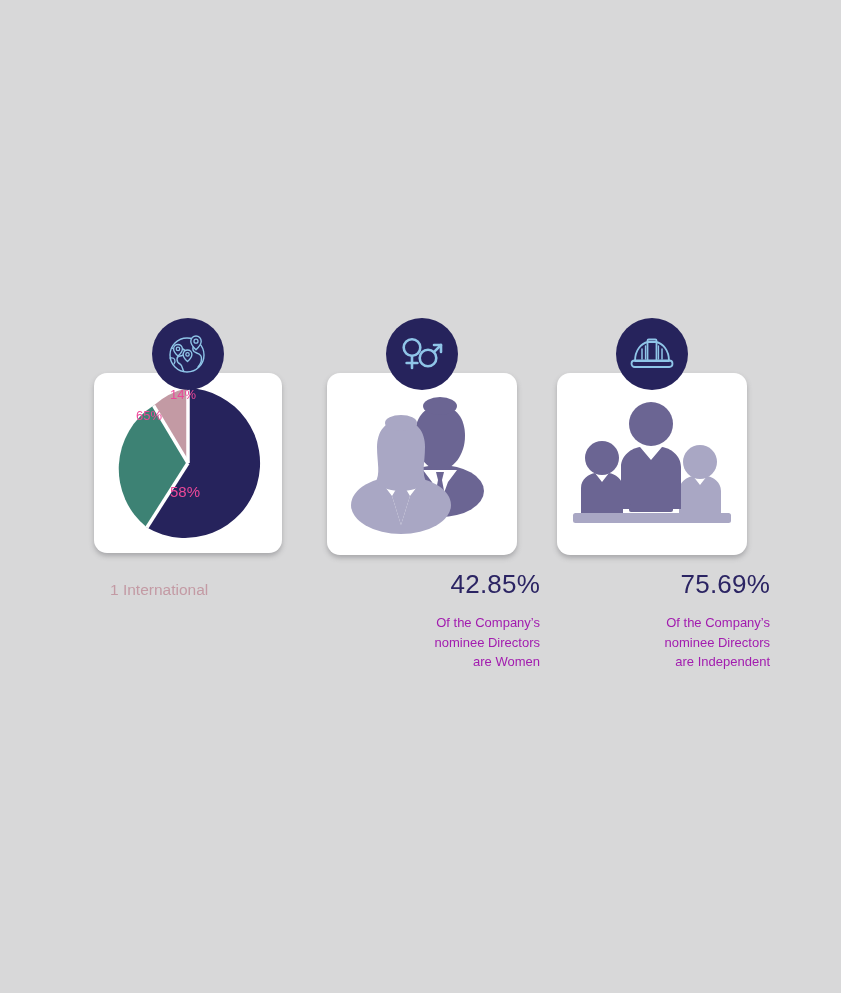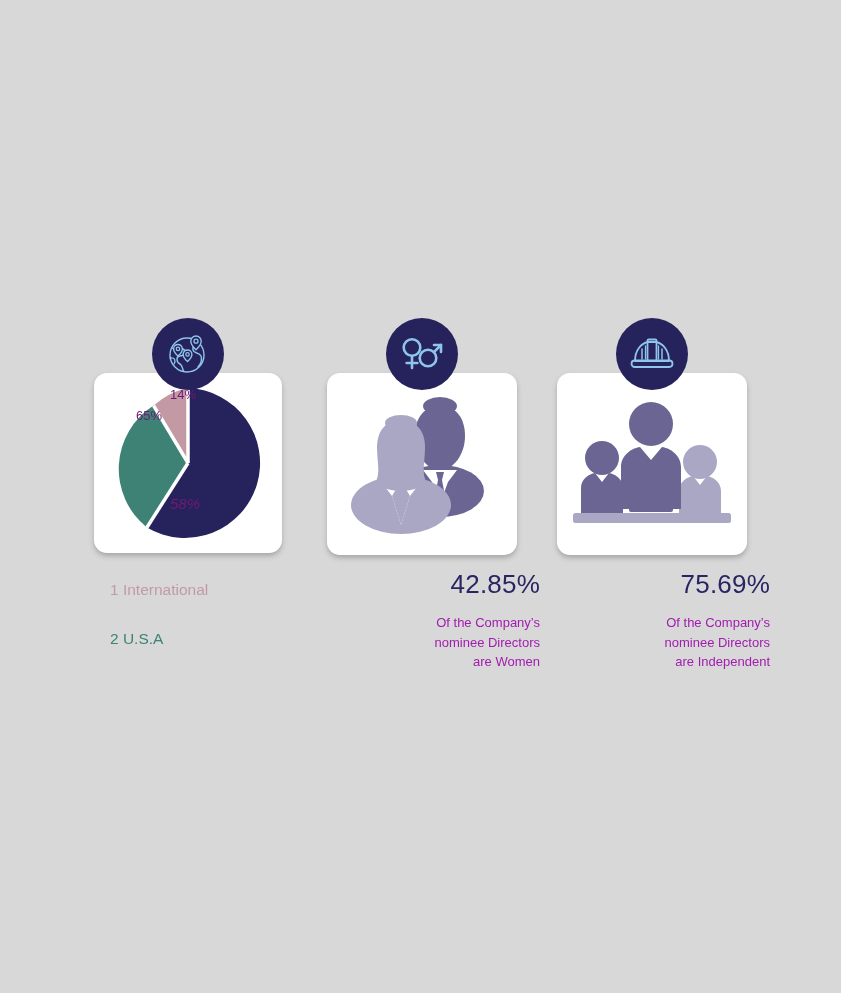--- a/index.html
+++ b/index.html
@@ -68,26 +68,26 @@
   }
 
   
   .pie-wrap {
     position: relative;
     width: 160px;
     height: 160px;
   }
   .pie-label {
     position: absolute;
-    color: #701a75;
+    color: #ec4899;
     font-size: 15px;
     font-family: "Liberation Sans", sans-serif;
     white-space: nowrap;
   }
-  .pie-label.l-main  { left: 62px;  top: 112px; font-style: italic; }
+  .pie-label.l-main  { left: 62px;  top: 100px; }
   .pie-label.l-usa   { left: 28px;  top: 25px;  font-size: 13px; }
   .pie-label.l-intl  { left: 62px;  top: 4px;   font-size: 13px; }
 
   
   .legend {
     margin: 22px 0 0 40px;
     font-size: 15.5px;
     line-height: 29px;
   }
   .legend-item { white-space: nowrap; margin-top: 20px; }
@@ -150,21 +150,20 @@
           <path d="M80 80 L38.9 144.5" stroke="#ffffff" stroke-width="3.5" fill="none"></path>
         </svg>
         <span class="pie-label l-main">58%</span>
         <span class="pie-label l-usa">65%</span>
         <span class="pie-label l-intl">14%</span>
       </div>
     </div>
 
     <div class="legend">
       <div class="legend-item" style="color:#c39aa4">1 International</div>
-      <div class="legend-item" style="color:#3d8274">2 U.S.A</div>
     </div>
   </div>
 
   <div class="panel panel-gender">
 
     <div class="icon-badge">
       <svg width="46" height="42" viewBox="0 0 46 42">
 
         <circle cx="13" cy="14.5" r="8.3" fill="none" stroke="#8fc5e8" stroke-width="2.6"></circle>
         <path d="M13 23.2 V35" stroke="#8fc5e8" stroke-width="2.6" stroke-linecap="round"></path>

